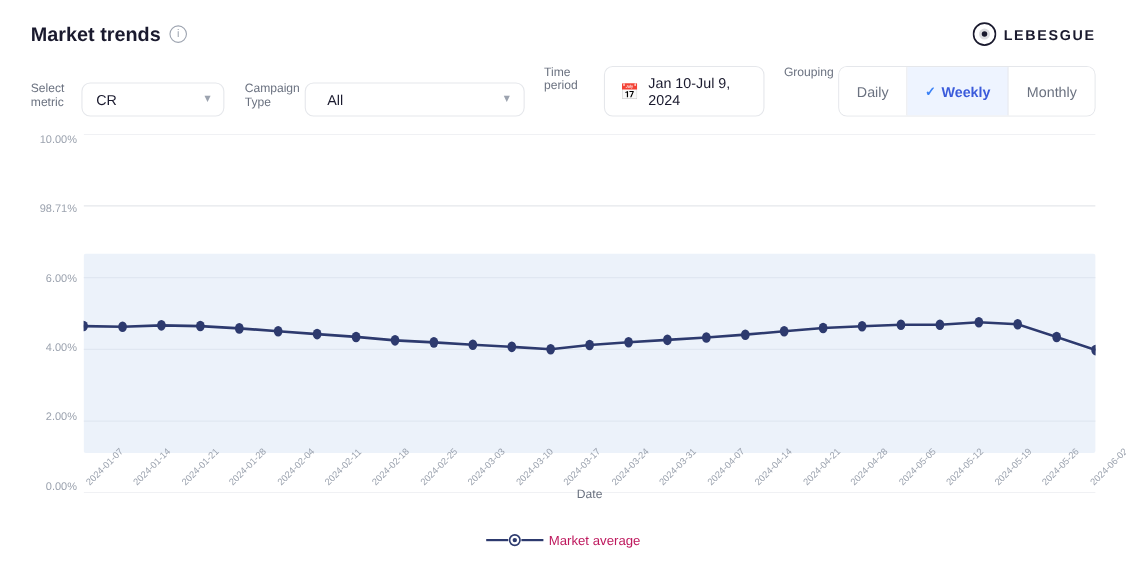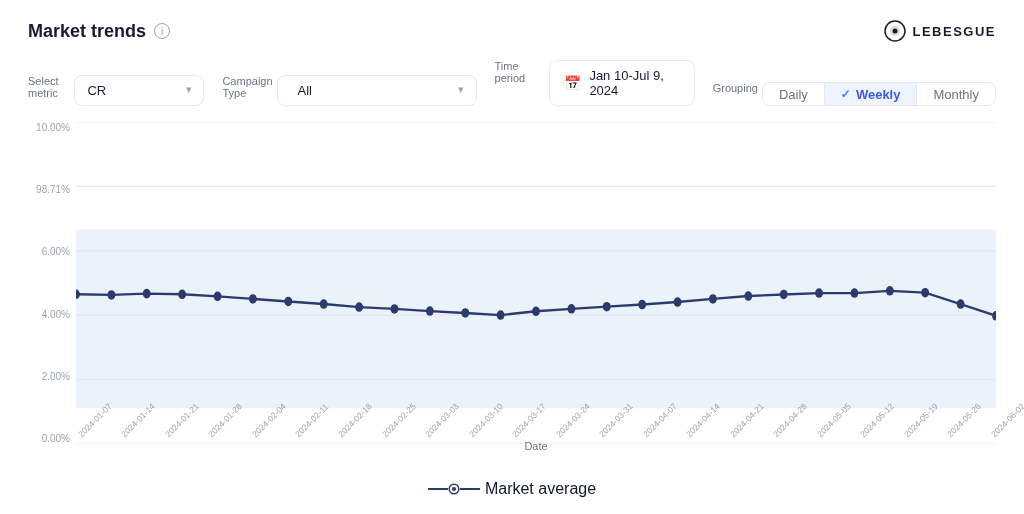--- a/index.html
+++ b/index.html
@@ -112,21 +112,21 @@
       font-size: 13px;
       color: #1a1a2e;
       font-weight: 500;
     }
     .grouping-box {
       display: flex;
       align-items: center;
       border: 1.5px solid #e5e7eb;
       border-radius: 8px;
       overflow: hidden;
-      height: 24px;
+      height: 46px;
     }
     .group-btn {
       padding: 0 16px;
       height: 100%;
       display: flex;
       align-items: center;
       font-size: 13px;
       color: #6b7280;
       cursor: pointer;
       border-right: 1.5px solid #e5e7eb;
@@ -396,16 +396,16 @@
     </div>
   </div>
 
   <div class="legend-row">
     <div class="legend-line">
       <div class="legend-dash">
         <div class="legend-hline"></div>
         <div class="legend-dot"></div>
         <div class="legend-hline"></div>
       </div>
-      <span style="font-size:16px; color:#0f172a; font-weight:500;">Market average</span>
+      <span style="font-size:12px; color:#be185d; font-weight:500;">Market average</span>
     </div>
   </div>
 </div>
 
 </body></html>

